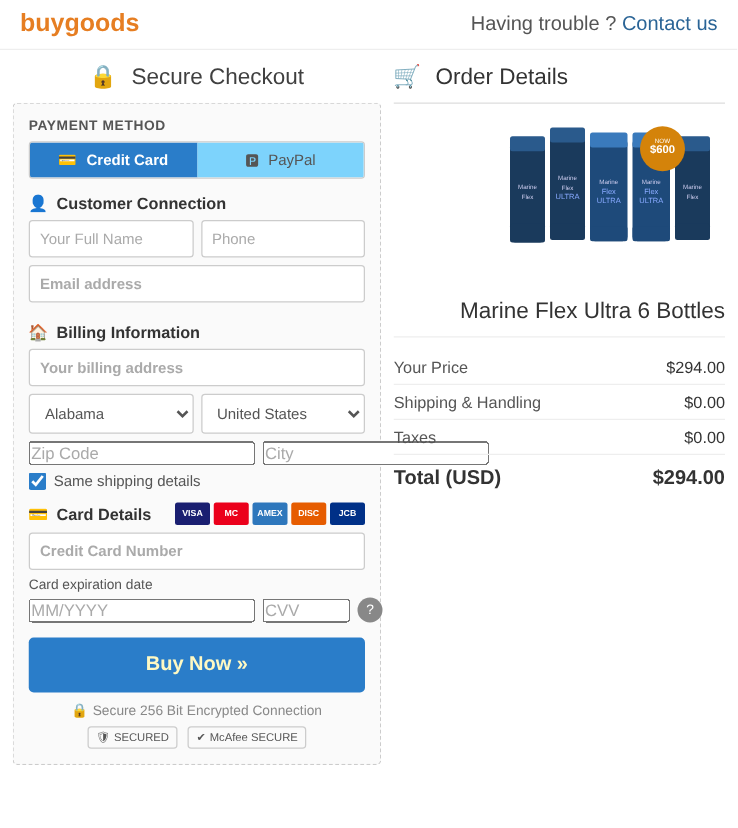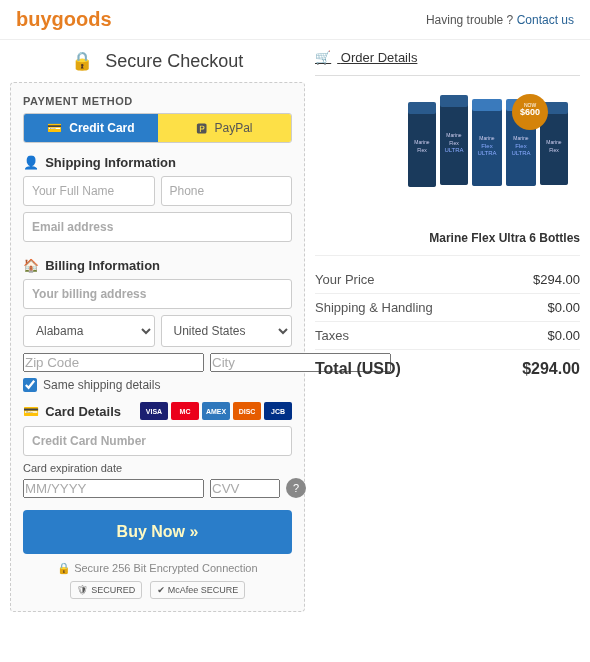--- a/index.html
+++ b/index.html
@@ -1,36 +1,36 @@
 <!DOCTYPE html>
 <html><head>
   <meta charset="utf-8">
   <style>
     * { box-sizing: border-box; margin: 0; padding: 0; }
     body { font-family: Arial, sans-serif; font-size: 13px; color: #333; background: #fff; width: 590px; min-height: 662px; }
 
     .top-bar { display: flex; justify-content: space-between; align-items: center; padding: 8px 16px; border-bottom: 1px solid #eee; }
     .logo { color: #2a6496; font-size: 20px; font-weight: bold; }
     .logo span { color: #e67e22; }
-    .trouble { font-size: 12px; color: #555; }
+    .trouble { font-size: 16px; color: #555; }
     .trouble a { color: #2a6496; text-decoration: none; }
 
     .main { display: flex; padding: 10px; gap: 10px; }
 
     
     .left-panel { width: 295px; flex-shrink: 0; }
     .left-panel h2 { text-align: center; font-size: 18px; color: #404040; margin-bottom: 10px; font-weight: normal; }
     .left-panel h2 .icon { margin-right: 6px; }
 
     .checkout-box { border: 1px dashed #ccc; border-radius: 4px; padding: 12px; background: #fafafa; }
 
     .section-label { font-size: 11px; font-weight: bold; color: #555; text-transform: uppercase; letter-spacing: 0.5px; margin-bottom: 6px; }
 
     .payment-tabs { display: flex; margin-bottom: 12px; border: 1px solid #ccc; border-radius: 3px; overflow: hidden; }
-    .tab-btn { flex: 1; padding: 7px 10px; font-size: 12px; text-align: center; cursor: pointer; background: #fde047; color: #555; border: none; }
+    .tab-btn { flex: 1; padding: 7px 10px; font-size: 12px; text-align: center; cursor: pointer; background: #7dd3fc; color: #555; border: none; }
     .tab-btn.active { background: #2a7dc9; color: #ffffff; font-weight: bold; }
     .tab-btn .tab-icon { margin-right: 4px; }
 
     .section-header { display: flex; align-items: center; font-size: 13px; font-weight: bold; color: #333; margin: 10px 0 6px; }
     .section-header .icon { margin-right: 6px; color: #555; }
 
     .form-row { display: flex; gap: 6px; margin-bottom: 6px; }
     .form-row input, .form-input { flex: 1; padding: 7px 8px; border: 1px solid #ccc; border-radius: 3px; font-size: 12px; color: #888; width: 100%; }
     .form-input { margin-bottom: 6px; font-weight: bold; }
     input::placeholder { color: #aaa; }
@@ -59,28 +59,28 @@
     .cvv-help { width: 20px; height: 20px; background: #888; color: #fff; border-radius: 50%; display: flex; align-items: center; justify-content: center; font-size: 11px; cursor: pointer; flex-shrink: 0; }
 
     .buy-btn { width: 100%; padding: 13px; background: #2a7dc9; color: #fef9c3; font-size: 16px; font-weight: bold; border: none; border-radius: 4px; cursor: pointer; margin-top: 12px; }
 
     .secure-text { text-align: center; font-size: 11px; color: #888; margin-top: 8px; }
     .secure-badges { display: flex; justify-content: center; gap: 8px; margin-top: 6px; }
     .badge { border: 1px solid #ccc; border-radius: 3px; padding: 3px 6px; font-size: 9px; color: #555; display: flex; align-items: center; gap: 3px; }
 
     
     .right-panel { flex: 1; }
-    .right-panel h2 { font-size: 13px; color: #333; margin-bottom: 10px; font-weight: normal; text-decoration: underline; }
+    .right-panel h2 { font-size: 18px; color: #333; margin-bottom: 10px; font-weight: normal; }
     .right-panel h2 .icon { margin-right: 6px; }
 
     .product-area { text-align: right; border-bottom: 1px solid #eee; padding-bottom: 10px; margin-bottom: 10px; }
     .product-img { width: 180px; height: 140px; margin: 0 auto; }
 
     
-    .product-name { font-size: 12px; font-weight: bold; color: #333; margin-top: 6px; }
+    .product-name { font-size: 18px; font-weight: normal; color: #333; margin-top: 6px; }
 
     .price-table { width: 100%; }
     .price-row { display: flex; justify-content: space-between; padding: 6px 0; border-bottom: 1px solid #eee; font-size: 13px; color: #555; }
     .price-row.total { font-size: 16px; font-weight: bold; color: #333; border-bottom: none; padding-top: 10px; }
     .price-row .price-val { color: #333; }
 
     .divider { border: none; border-top: 1px solid #ddd; margin: 6px 0; }
   </style>
 </head>
 <body>
@@ -114,21 +114,21 @@
         </button>
         <button class="tab-btn">
           <span class="tab-icon">🅿</span>
           <span>PayPal</span>
         </button>
       </div>
 
       
       <div class="section-header">
         <span class="icon">👤</span>
-        <span>Shipping Information</span>
+        <span>Customer Connection</span>
       </div>
 
       <div class="form-row">
         <input type="text" placeholder="Your Full Name" style="">
         <input type="text" placeholder="Phone" style="">
       </div>
       <input type="email" class="form-input" placeholder="Email address" style="">
 
       
       <div class="section-header">

